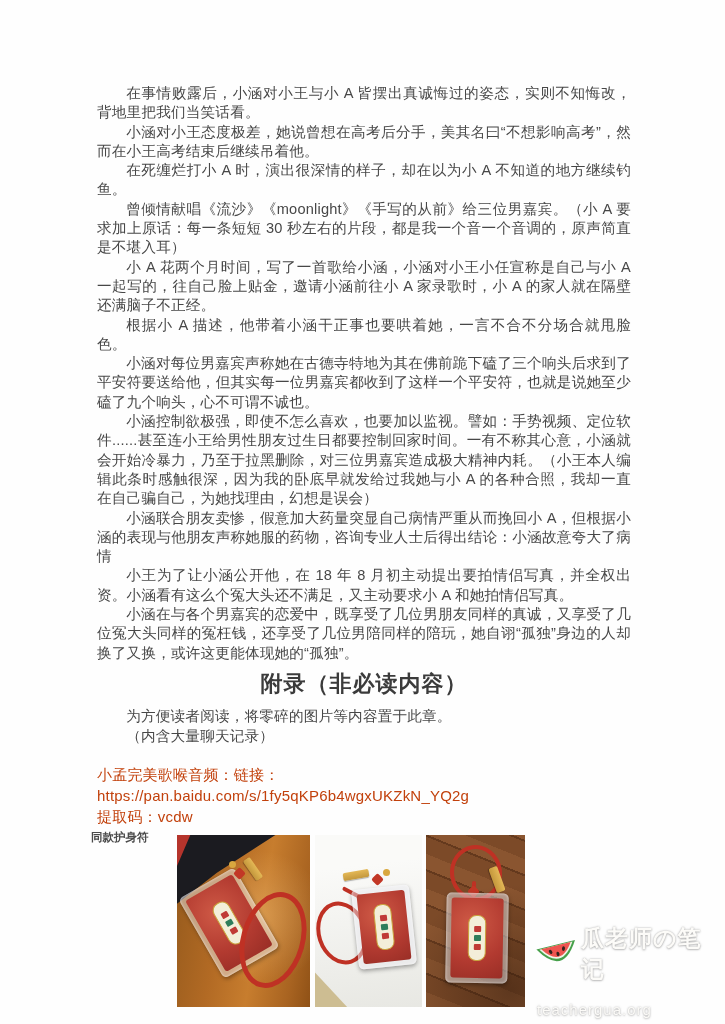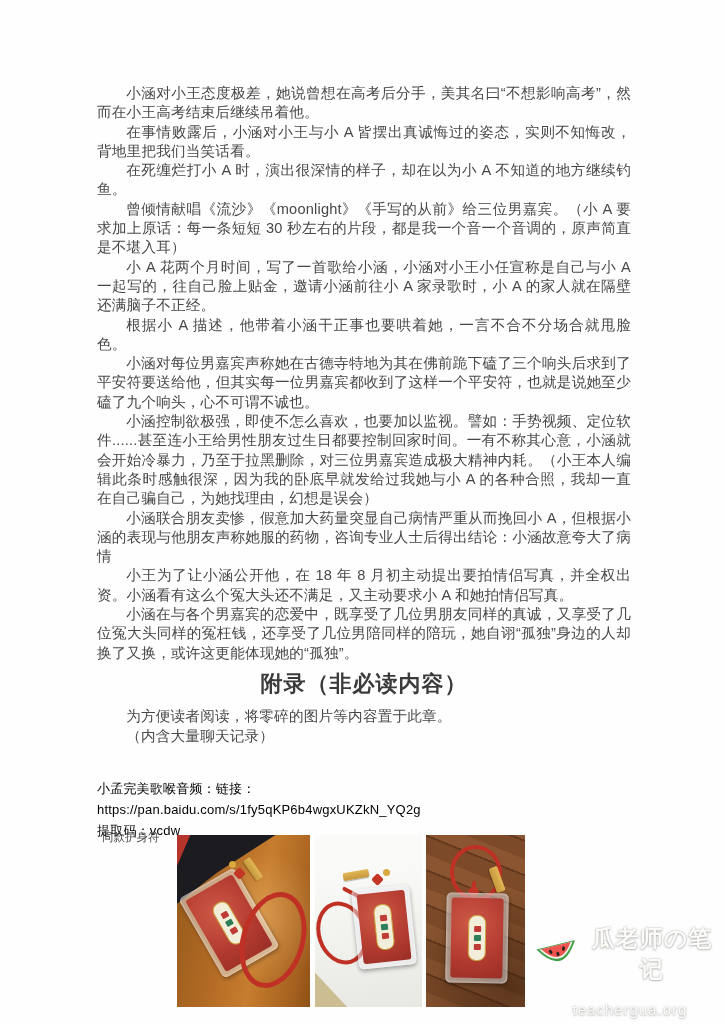--- a/index.html
+++ b/index.html
@@ -18,26 +18,26 @@
     font-size:14.6px;line-height:19.3px;color:#474747;
     text-align:justify;letter-spacing:.2px;
   }
   .text-block p{margin:0;text-indent:2em;}
   .appendix-heading{
     font-size:22px;line-height:28px;font-weight:bold;color:#3b3b3b;
     text-align:center;margin:7px 0 8px;letter-spacing:1px;
   }
   .appendix-intro{margin:0;text-indent:2em;line-height:20px;}
   .appendix-note{margin:0;text-indent:.9em;line-height:20px;}
-  .links-block{margin-top:32px;line-height:21px;font-size:13px;color:#000000;}
+  .links-block{margin-top:18px;line-height:21px;font-size:15px;color:#c2410c;}
   .links-block div{white-space:nowrap;}
 
   .photos-caption{
-    position:absolute;left:102px;top:830px;
-    font-size:11.5px;color:#4a4a4a;
+    position:absolute;left:91px;top:830px;
+    font-size:11.5px;color:#4a4a4a;font-weight:bold;
   }
 
   
   .photo{
     position:absolute;top:835px;height:172px;overflow:hidden;
     background:#999;
   }
   .photo1{left:177px;width:133px;}
   .photo2{left:315px;width:107px;}
   .photo3{left:426px;width:99px;}
@@ -104,41 +104,41 @@
   
   .photo3 .amulet{width:52px;height:80px;left:20px;top:58px;transform:rotate(1deg);}
   .photo3 .loop{width:44px;height:48px;left:24px;top:10px;border-width:4px;transform:rotate(-8deg);}
   .photo3 .strand{width:4px;height:16px;left:46px;top:46px;}
   .photo3 .knot{left:43px;top:52px;}
   .photo3 .tag{width:26px;height:9px;left:58px;top:40px;transform:rotate(70deg);}
 
   
   .watermark{
     position:absolute;right:2px;bottom:6px;width:186px;
-    text-align:center;color:#fcfbf8;user-select:none;
+    color:#fcfbf8;user-select:none;
   }
   .wm-row{display:flex;align-items:center;justify-content:flex-start;gap:2px;}
   .wm-title{
     font-size:23px;font-weight:bold;letter-spacing:1px;
     text-shadow:0 0 2px rgba(110,110,110,.55),0 1px 2px rgba(130,130,130,.4);
   }
   .wm-url{
     font-size:15px;font-weight:normal;letter-spacing:1px;margin-top:16px;
     text-shadow:0 0 2px rgba(110,110,110,.5),0 1px 2px rgba(130,130,130,.35);
   }
   .wm-icon{flex:0 0 auto;transform:rotate(-14deg);}
 </style>
 </head>
 <body>
 
 <div class="page">
 
   <div class="text-block">
+    <p>在事情败露后，小涵对小王与小 A 皆摆出真诚悔过的姿态，实则不知悔改，背地里把我们当笑话看。</p>
     <p>小涵对小王态度极差，她说曾想在高考后分手，美其名曰“不想影响高考”，然而在小王高考结束后继续吊着他。</p>
-    <p>在事情败露后，小涵对小王与小 A 皆摆出真诚悔过的姿态，实则不知悔改，背地里把我们当笑话看。</p>
     <p>在死缠烂打小 A 时，演出很深情的样子，却在以为小 A 不知道的地方继续钓鱼。</p>
     <p>曾倾情献唱《流沙》《moonlight》《手写的从前》给三位男嘉宾。（小 A 要求加上原话：每一条短短 30 秒左右的片段，都是我一个音一个音调的，原声简直是不堪入耳）</p>
     <p>小 A 花两个月时间，写了一首歌给小涵，小涵对小王小任宣称是自己与小 A 一起写的，往自己脸上贴金，邀请小涵前往小 A 家录歌时，小 A 的家人就在隔壁还满脑子不正经。</p>
     <p>根据小 A 描述，他带着小涵干正事也要哄着她，一言不合不分场合就甩脸色。</p>
     <p>小涵对每位男嘉宾声称她在古德寺特地为其在佛前跪下磕了三个响头后求到了平安符要送给他，但其实每一位男嘉宾都收到了这样一个平安符，也就是说她至少磕了九个响头，心不可谓不诚也。</p>
     <p>小涵控制欲极强，即使不怎么喜欢，也要加以监视。譬如：手势视频、定位软件......甚至连小王给男性朋友过生日都要控制回家时间。一有不称其心意，小涵就会开始冷暴力，乃至于拉黑删除，对三位男嘉宾造成极大精神内耗。（小王本人编辑此条时感触很深，因为我的卧底早就发给过我她与小 A 的各种合照，我却一直在自己骗自己，为她找理由，幻想是误会）</p>
     <p>小涵联合朋友卖惨，假意加大药量突显自己病情严重从而挽回小 A，但根据小涵的表现与他朋友声称她服的药物，咨询专业人士后得出结论：小涵故意夸大了病情</p>
     <p>小王为了让小涵公开他，在 18 年 8 月初主动提出要拍情侣写真，并全权出资。小涵看有这么个冤大头还不满足，又主动要求小 A 和她拍情侣写真。</p>
     <p>小涵在与各个男嘉宾的恋爱中，既享受了几位男朋友同样的真诚，又享受了几位冤大头同样的冤枉钱，还享受了几位男陪同样的陪玩，她自诩“孤独”身边的人却换了又换，或许这更能体现她的“孤独”。</p>
 

